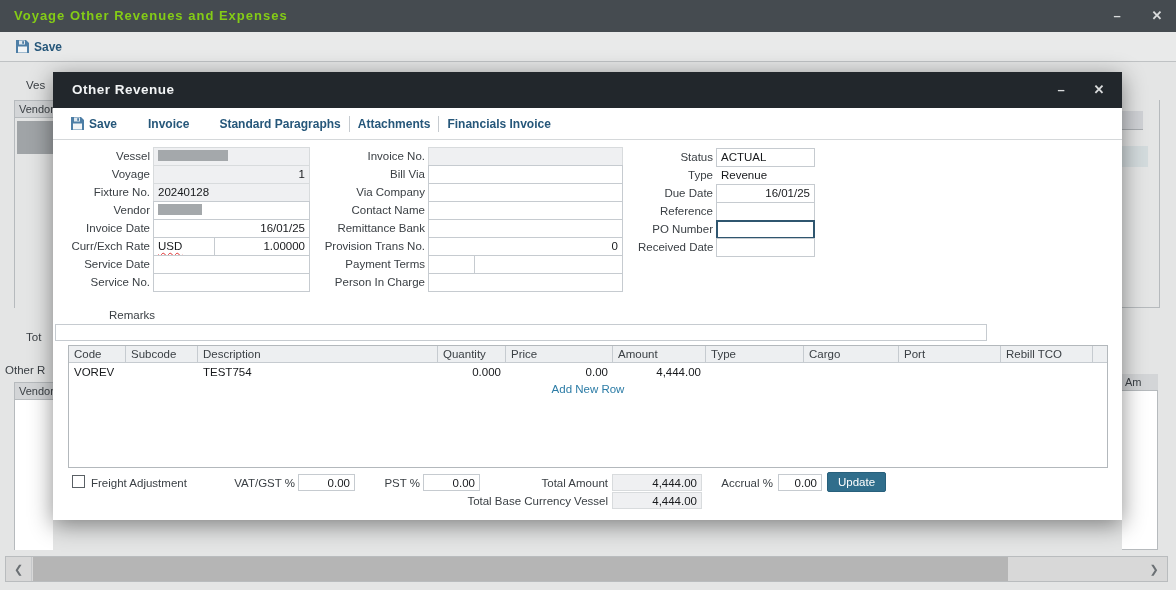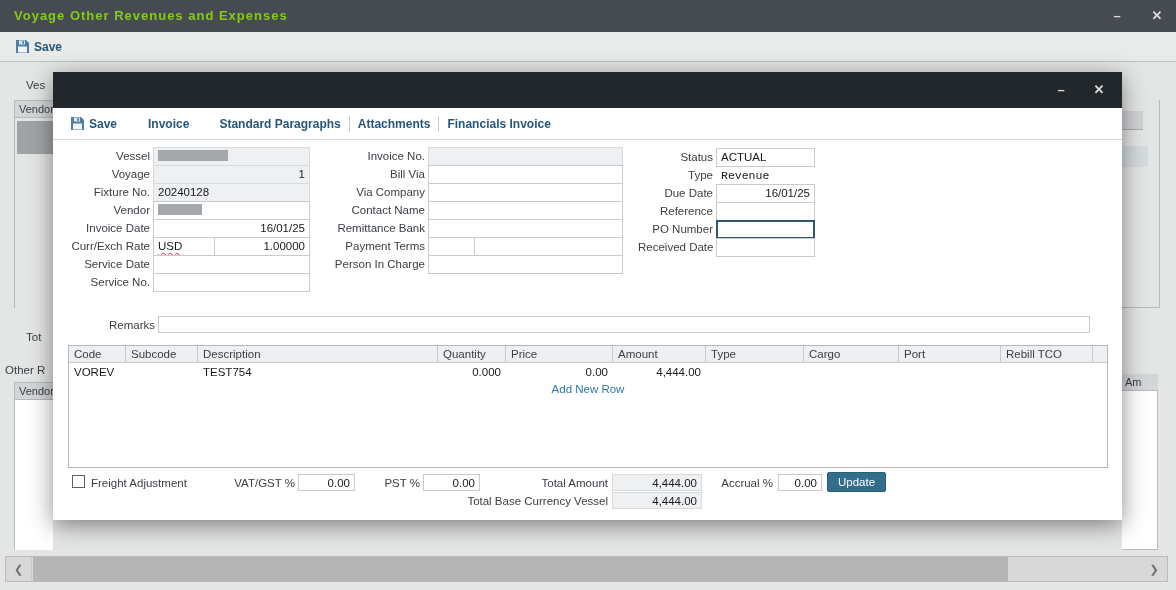--- a/index.html
+++ b/index.html
@@ -47,26 +47,26 @@
   .fcol { position:absolute; }
   .frow { display:flex; height:19px; margin-top:-1px; }
   .frow:first-child { margin-top:0; }
   .lbl { text-align:right; margin-right:3px; line-height:18px; color:#3b4045; white-space:nowrap; }
   .col-left .lbl { width:95px; }  .col-left .fld { width:157px; }
   .col-mid .lbl { width:102px; }  .col-mid .fld { width:195px; }
   .col-right .lbl { width:75px; } .col-right .fld { width:99px; }
   .fld { height:19px; border:1px solid #c6cbd0; background:#fff; line-height:17px; padding:0 4px; color:#17191c; position:relative; overflow:hidden; }
   .fld.dis { background:#eff0f2; border-color:#d8dbdd; }
   .fld.num { text-align:right; }
-  .fld.plain { border-color:transparent; background:transparent;font-family:Liberation Mono, monospace; }
+  .fld.plain { border-color:transparent; background:transparent; }
   .fld.focus { border:2px solid #2f566f; line-height:15px; }
   .redact { display:inline-block; height:11px; background:#a4a8ab; vertical-align:middle; margin-top:-2px; }
   .split { display:flex; }
   .squiggle { text-decoration-line:underline; text-decoration-style:wavy; text-decoration-color:#e03131; text-decoration-thickness:1px; text-underline-offset:2px; }
-  .remarks-row { position:absolute; left:2px; top:244px; display:flex; }
+  .remarks-row { position:absolute; left:2px; top:234px; display:flex;flex-direction:column; }
   .remarks-row .lbl { width:100px; }
   .remarks-row .fld { width:932px; height:17px; }
   
   .grid { position:absolute; left:15px; top:273px; width:1040px; height:123px; border:1px solid #b3b8bc; background:#fff; }
   .g-head { display:flex; height:17px; background:#edeff1; border-bottom:1px solid #c6cbd0; }
   .g-head .gc { border-right:1px solid #c6cbd0; line-height:16px; padding:0 5px; color:#3b4045; overflow:hidden; white-space:nowrap; }
   .g-row { display:flex; height:18px; }
   .g-row .gc { line-height:18px; padding:0 5px; color:#17191c; overflow:hidden; white-space:nowrap; }
   .gc.c0{width:57px}.gc.c1{width:72px}.gc.c2{width:240px}.gc.c3{width:68px}.gc.c4{width:107px}
   .gc.c5{width:93px}.gc.c6{width:98px}.gc.c7{width:95px}.gc.c8{width:102px}.gc.c9{width:92px}
@@ -123,20 +123,21 @@
   <div class="bg-panel2-right"></div>
 
   <div class="hscroll">
     <span class="hs-btn hs-left">❮</span>
     <div class="hs-thumb"></div>
     <span class="hs-btn hs-right">❯</span>
   </div>
 
   <div class="modal">
     <div class="m-header">
+      <span class="m-title">Other Revenue</span>
       <span class="winbtn m-min">–</span>
       <span class="winbtn m-close">✕</span>
     </div>
 
     <div class="m-toolbar">
       <span class="tool-item">
         <svg class="floppy" viewBox="0 0 13 13">
             <path fill="#4d7ea6" d="M0 0h10l3 3v10H0z"></path>
             <rect x="3" y="0.5" width="6" height="4" fill="#dfe7ee"></rect>
             <rect x="6.2" y="1.2" width="1.8" height="2.6" fill="#4d7ea6"></rect>
@@ -203,20 +204,24 @@
           <span class="lbl">Via Company</span>
           <div class="fld"></div>
         </div>
       <div class="frow">
           <span class="lbl">Contact Name</span>
           <div class="fld"></div>
         </div>
       <div class="frow">
           <span class="lbl">Remittance Bank</span>
           <div class="fld"></div>
+        </div>
+      <div class="frow">
+          <span class="lbl">Provision Trans No.</span>
+          <div class="fld num">0</div>
         </div>
       <div class="frow">
           <span class="lbl">Payment Terms</span>
         <div class="split">
           <div class="fld" style="width:47px;"></div>
           <div class="fld" style="width:149px; margin-left:-1px;"></div>
         </div>
       </div>
       <div class="frow">
           <span class="lbl">Person In Charge</span>

